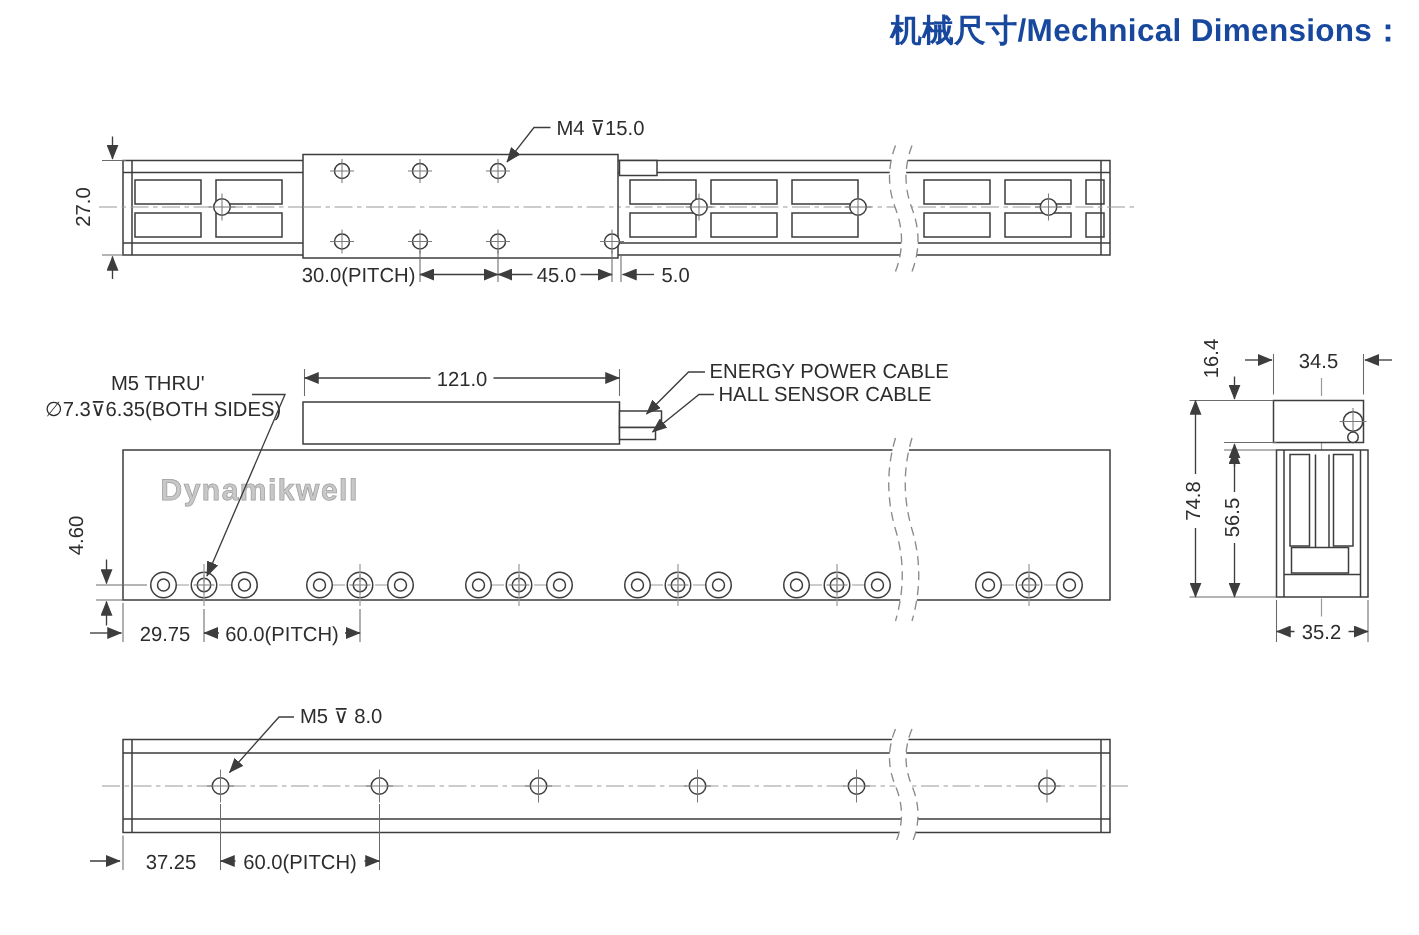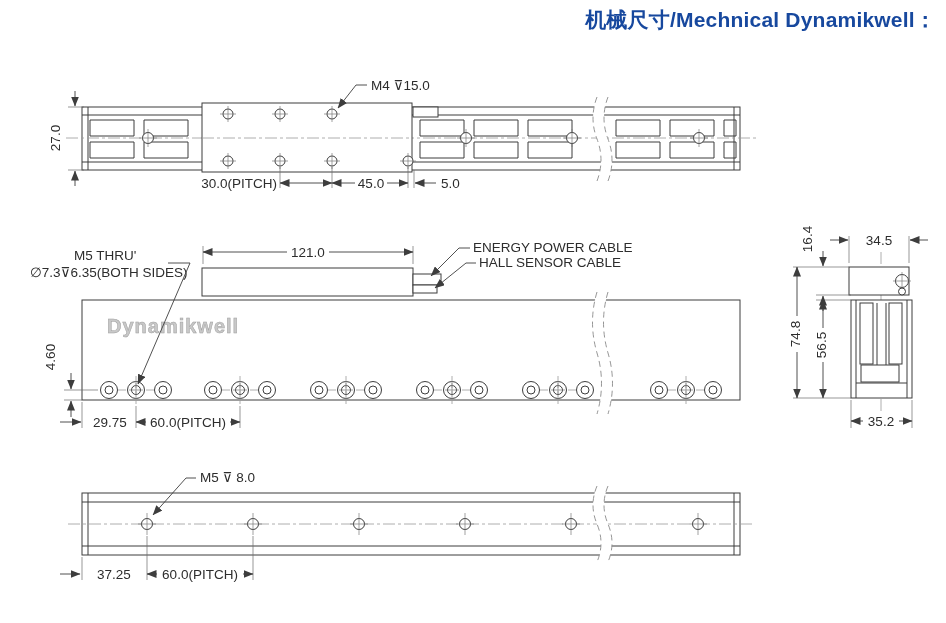--- a/index.html
+++ b/index.html
@@ -15,21 +15,21 @@
   .dim{stroke:#3d3d3d;stroke-width:.9;fill:none;}
   .ext{stroke:#6a6a6a;stroke-width:.7;fill:none;}
   .brk{stroke:#8a8a8a;stroke-width:.9;fill:none;stroke-dasharray:6 4;}
   .mask{fill:#ffffff;stroke:none;}
   .wm{font-size:20px;font-weight:bold;fill:#c8c8c8;stroke:#9f9f9f;stroke-width:.5;letter-spacing:1px;}
 </style>
 </head>
 <body>
 
 <div class="stage">
-  <div class="title">机械尺寸/Mechnical Dynamikwell：</div>
+  <div class="title">机械尺寸/Mechnical Dimensions：</div>
 
   <svg width="946" height="623" viewBox="0 0 946 623">
     <defs>
       <marker id="ar" viewBox="0 0 10 8" refX="9.5" refY="4" markerWidth="10" markerHeight="8" markerUnits="userSpaceOnUse" orient="auto-start-reverse">
         <path d="M0 0 L10 4 L0 8 Z" fill="#3d3d3d"></path>
       </marker>
     </defs>
 
     <g>
       <rect class="lnw" x="82" y="107" width="658" height="63"></rect>

